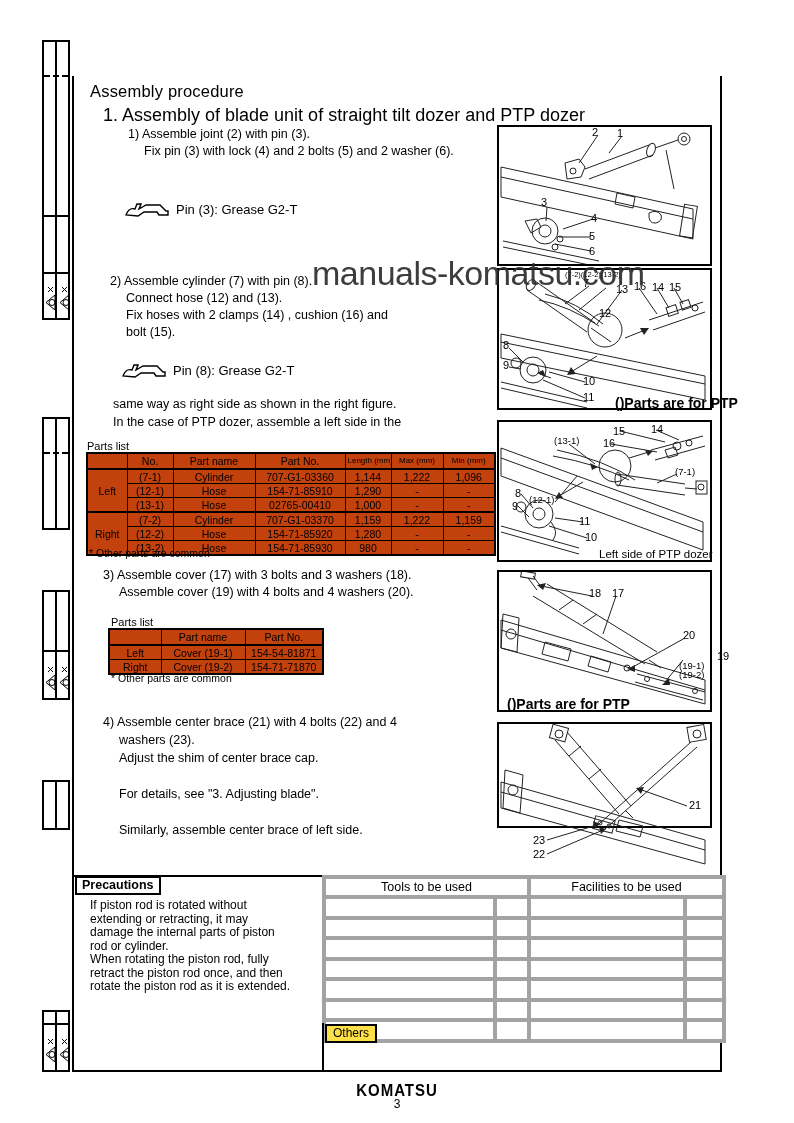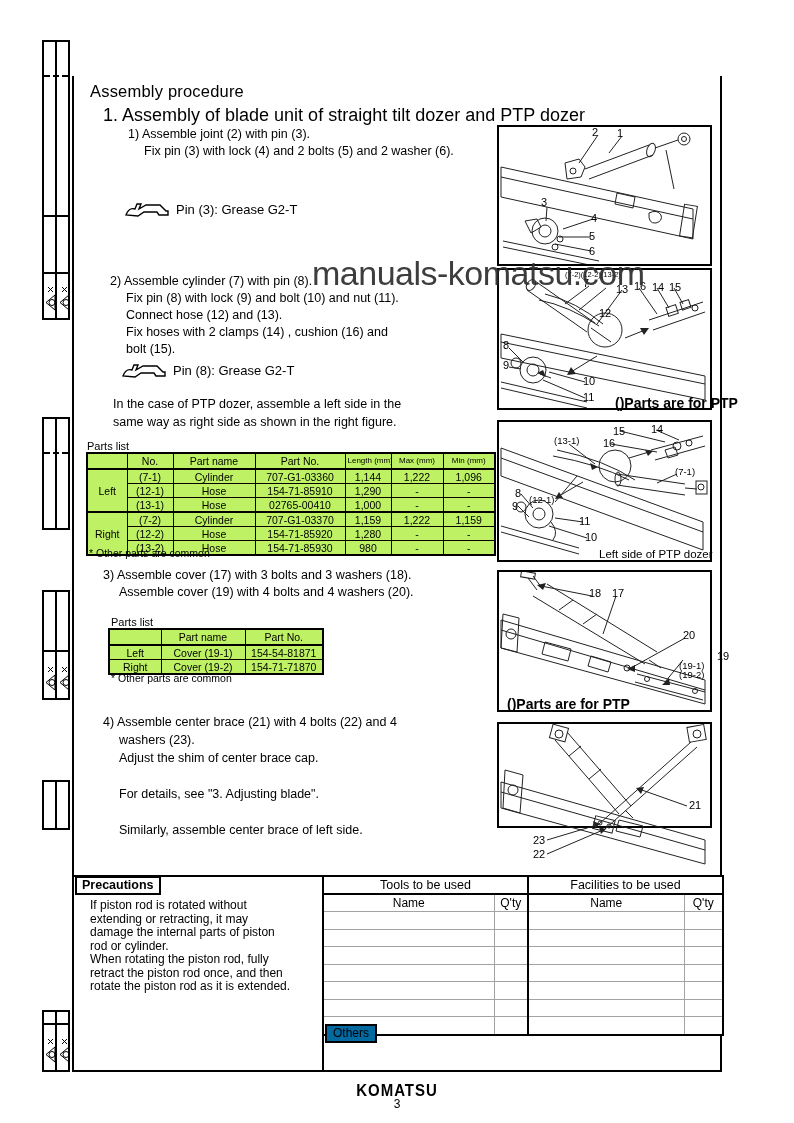--- a/index.html
+++ b/index.html
@@ -25,21 +25,21 @@
   .h2{font-size:18px;}
   .tline{font-size:12.5px;line-height:17px;min-height:17px;white-space:nowrap;}
   .tline.cont{padding-left:16px;}
   .block17 .tline{line-height:17px;min-height:17px;}
   .block18 .tline{line-height:18px;min-height:18px;}
   .grease{display:flex;align-items:center;gap:5px;}
   .grease-label{font-size:13px;white-space:nowrap;}
   .list-label{font-size:11px;}
   .footnote{font-size:10.5px;}
   
-  table.parts{border-collapse:collapse;table-layout:fixed;border:2px solid #000;background:#bef264;}
+  table.parts{border-collapse:collapse;table-layout:fixed;border:2px solid #000;background:#c2410c;}
   table.parts th,table.parts td{border:1px solid #000;font-size:10.5px;font-weight:normal;
        text-align:center;padding:0 2px;height:13px;line-height:12px;overflow:hidden;white-space:nowrap;}
   table.parts th{height:14px;}
   table.parts th.sm{font-size:8px;}
   table.parts tr.grp td{border-top:2px solid #000;}
   
   .fig{position:absolute;left:497px;width:215px;border:2px solid #000;box-sizing:border-box;background:#fff;}
   .fig svg{position:absolute;left:0;top:0;}
   .co{position:absolute;font-size:11px;line-height:1;white-space:nowrap;}
   .co.sm{font-size:9.5px;}
@@ -47,26 +47,26 @@
   .fig-caption{position:absolute;font-size:14px;font-weight:bold;white-space:nowrap;}
   .fig-caption.plain{font-weight:normal;font-size:11.5px;}
   
   #watermark{left:312px;top:254px;font-size:34px;color:rgba(45,45,45,.92);letter-spacing:-.5px;z-index:30;white-space:nowrap;}
   
   #prec-topline{left:72px;top:875px;width:250px;height:0;border-top:2px solid #000;}
   #prec-label{left:75px;top:876px;border:2px solid #000;padding:0 5px;font-size:12.5px;font-weight:bold;background:#fff;line-height:15px;}
   #prec-text{left:90px;top:899px;width:232px;}
   #prec-text .pline{font-size:12px;line-height:13.5px;white-space:nowrap;}
   table.tools{position:absolute;left:322px;top:875px;width:400px;border-collapse:collapse;table-layout:fixed;border:2px solid #000;background:#fff;}
-  table.tools th,table.tools td{border:1px solid #a3a3a3;font-size:12px;font-weight:normal;padding:0;height:16px;line-height:15px;text-align:center;}
+  table.tools th,table.tools td{border:4px solid #a3a3a3;font-size:12px;font-weight:normal;padding:0;height:16px;line-height:15px;text-align:center;}
   table.tools tr.title th{border-bottom:2px solid #000;font-size:12.5px;}
   table.tools .vsep{border-left:2px solid #000;}
   table.tools td.empty{height:16.5px;}
   #others-area{left:322px;top:1023px;width:400px;height:49px;border-left:2px solid #000;box-sizing:border-box;}
-  #others-label{display:inline-block;border:2px solid #000;padding:0 6px;font-size:12px;line-height:15px;margin:1px 0 0 1px;background:#0369a1;}
+  #others-label{display:inline-block;border:2px solid #000;padding:0 6px;font-size:12px;line-height:15px;margin:1px 0 0 1px;background:#fde047;}
   
   #logo{left:0;top:1081px;width:794px;text-align:center;font-size:15px;font-weight:900;letter-spacing:1px;transform:scaleY(1.15);}
   #page-num{left:0;top:1097px;width:794px;text-align:center;font-size:12px;}
 </style>
 </head>
 <body>
 
 <div id="page">
 
   <div class="strip" style="top:40px;height:280px;">
@@ -164,36 +164,35 @@
 
   <div class="abs grease" style="left:123px;top:199px;">
     <svg width="48" height="21">
       <path d="M3,16 Q6,8 12,10 L14,5 L18,5 L16,10 L23,6 L37,6 L43,12 L45,12 L45,16 L36,16 L34,13 L21,13 L15,17 Z" fill="#fff" stroke="#000" stroke-width="1.4"></path>
     </svg>
     <span class="grease-label">Pin (3):  Grease G2-T</span>
   </div>
 
   <div class="abs block17" style="left:110px;top:273px;">
     <div class="tline">2) Assemble cylinder (7) with pin (8).</div>
-    <div class="tline cont">Fix pin (8) with lock (9) and bolt (10) and nut (11).</div>
     <div class="tline cont">Connect hose (12) and (13).</div>
     <div class="tline cont">Fix hoses with 2 clamps (14) , cushion (16) and</div>
     <div class="tline cont">bolt (15).</div>
   </div>
 
   <div class="abs grease" style="left:120px;top:360px;">
     <svg width="48" height="21">
       <path d="M3,16 Q6,8 12,10 L14,5 L18,5 L16,10 L23,6 L37,6 L43,12 L45,12 L45,16 L36,16 L34,13 L21,13 L15,17 Z" fill="#fff" stroke="#000" stroke-width="1.4"></path>
     </svg>
     <span class="grease-label">Pin (8):  Grease G2-T</span>
   </div>
 
   <div class="abs block18" style="left:113px;top:395px;">
+    <div class="tline">same way as right side as shown  in the right figure.</div>
     <div class="tline">In the case of PTP dozer, assemble a left side in the</div>
-    <div class="tline">same way as right side as shown  in the right figure.</div>
   </div>
 
   <div class="abs list-label" style="left:87px;top:440px;">Parts list</div>
   <table class="parts abs" style="left:86px;top:452px;width:408px;">
     <colgroup>
         <col style="width:40px">
         <col style="width:46px">
         <col style="width:82px">
         <col style="width:90px">
         <col style="width:46px">
@@ -558,26 +557,20 @@
         <col style="width:34px">
         <col style="width:156px">
         <col style="width:39px">
       </colgroup>
     <tbody>
         <tr class="title">
       <th colspan="2">Tools to be used</th>
       <th colspan="2" class="vsep">Facilities to be used</th>
     </tr>
     <tr>
-      <th>Name</th>
-      <th>Q'ty</th>
-      <th class="vsep">Name</th>
-      <th>Q'ty</th>
-    </tr>
-    <tr>
           <td class="empty"></td>
           <td class="empty"></td>
           <td class="empty vsep"></td>
           <td class="empty"></td>
         </tr>
     <tr>
           <td class="empty"></td>
           <td class="empty"></td>
           <td class="empty vsep"></td>
           <td class="empty"></td>

